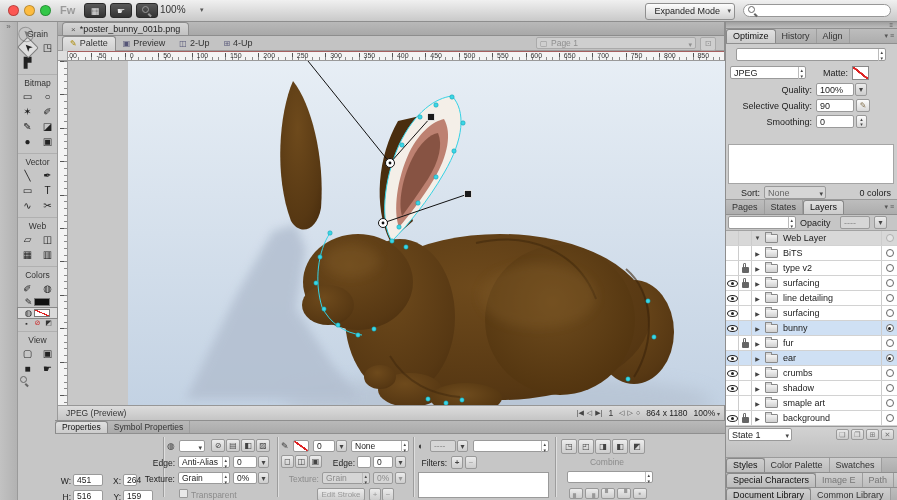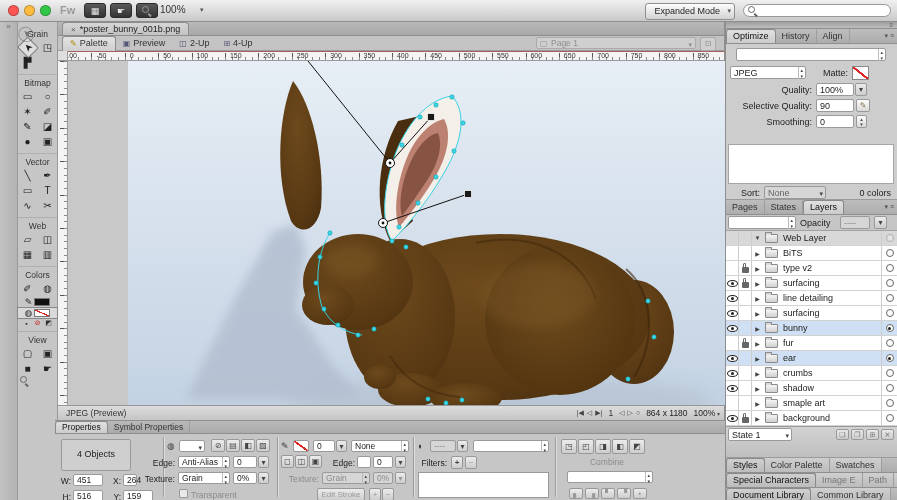--- a/index.html
+++ b/index.html
@@ -668,21 +668,20 @@
   </div>
 </div>
 
 <div class="abs" id="props">
   <div id="propstabs">
     <span style="display:inline-block;white-space:nowrap">
       
     <span class="tab active">Properties</span><span class="tab">Symbol Properties</span></span>
   </div>
   <div id="propbody">
-    <div id="objbox">4 Objects</div>
     <span class="plabel" style="left:2px;top:42px;width:14px">W:</span>
     <span class="pfld" style="left:18px;top:40px;width:30px">451</span>
     <span class="plabel" style="left:52px;top:42px;width:14px">X:</span>
     <span class="pfld" style="left:68px;top:40px;width:14px">264</span>
     <span class="plabel" style="left:2px;top:58px;width:14px">H:</span>
     <span class="pfld" style="left:18px;top:56px;width:30px">516</span>
     <span class="plabel" style="left:52px;top:58px;width:14px">Y:</span>
     <span class="pfld" style="left:68px;top:56px;width:30px">159</span>
 
     <span class="vdiv" style="left:108px"></span>

